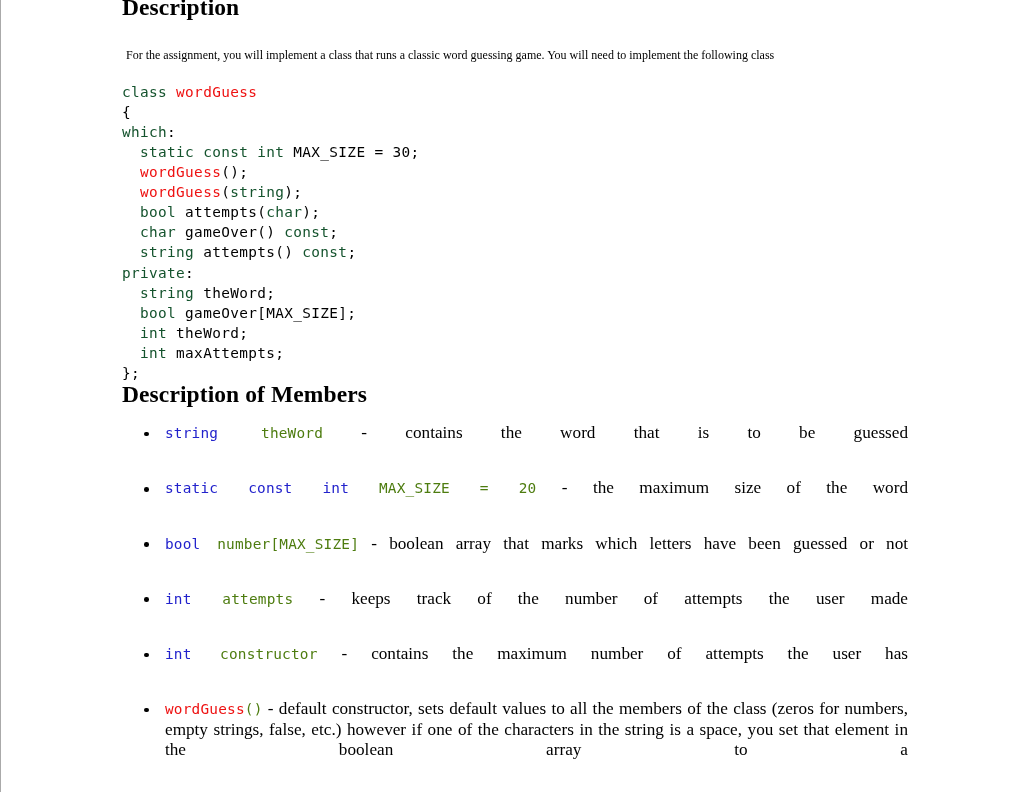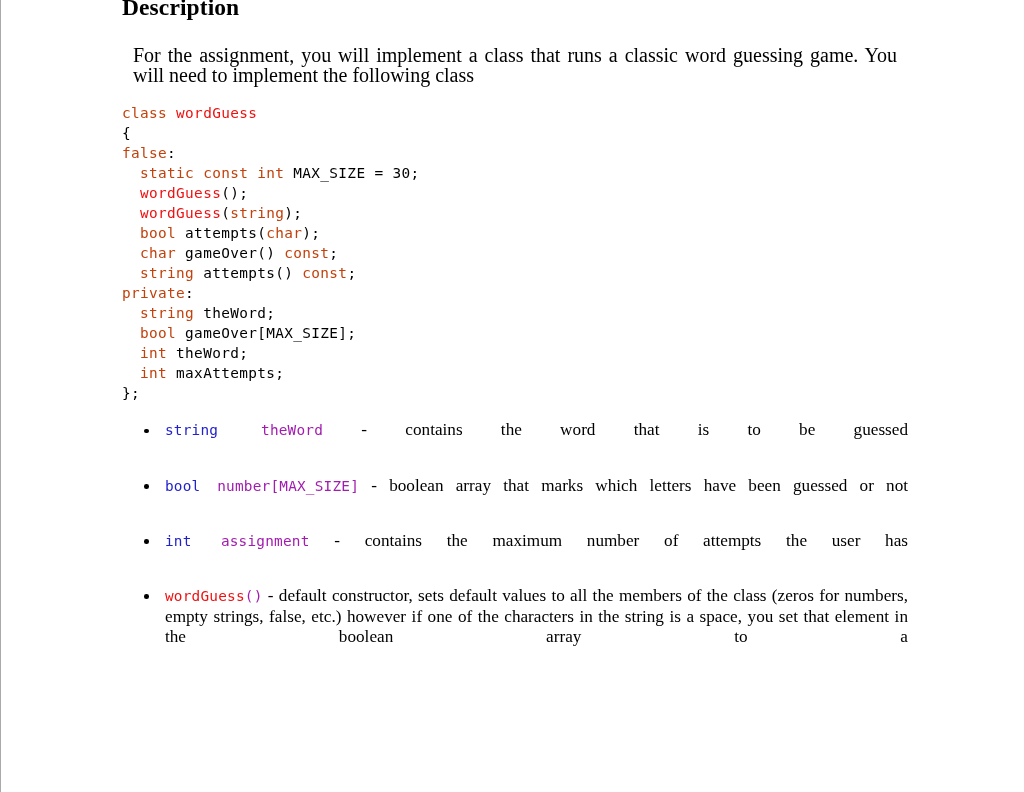--- a/index.html
+++ b/index.html
@@ -37,23 +37,23 @@
     font-size: 23.5px;
     line-height: 1.0;
     margin: 0;
     padding: 0;
     letter-spacing: 0.1px;
   }
   #heading-description { margin-top: -4px; }
   #heading-members { margin-top: 0px; }
 
   p.para {
-    font-size: 20px;
+    font-size: 12px;
     line-height: 20.6px;
-    margin: 11px;
+    margin: 4px;
     padding: 0;
     text-align: justify;
     text-justify: inter-word;
     hyphens: none;
   }
   #intro-paragraph { margin-top: 25px; }
   #members-intro { margin-top: 22px; }
 
   
   pre.codeblock {
@@ -61,21 +61,21 @@
     font-size: 14.4px;
     line-height: 20.05px;
     margin: 0;
     padding: 0;
     white-space: pre;
     letter-spacing: 0.35px;
     color: #000000;
   }
   #code-listing { margin-top: 17px; }
 
-  .kw  { color: #c2410c; }
+  .kw  { color: #14532d; }
   .cls { color: #ee1111; }
   .pln { color: #000000; }
 
   
   ul.member-list {
     list-style: none;
     margin: 0;
     padding: 0;
   }
   #members-list { margin-top: 17px; }
@@ -108,51 +108,54 @@
   }
 
   code.mono {
     font-family: "DejaVu Sans Mono", "Liberation Mono", monospace;
     font-size: 14.4px;
     letter-spacing: 0.2px;
     white-space: pre;
   }
   code.mono.kw  { color: #2222cc; }
   code.mono.cls { color: #ee1111; }
-  code.mono.pln { color: #a21caf; }
+  code.mono.pln { color: #4d7c0f; }
 </style>
 </head>
 <body>
 
 <div id="page">
   <div id="content">
 
     <h1 class="section-title" id="heading-description">Description</h1>
 
     <p class="para" id="intro-paragraph">For the assignment, you will implement a class that runs a classic word guessing game. You will need to implement the following class</p>
 
     <pre class="codeblock" id="code-listing"><span class="kw">class</span><span class="pln"> </span><span class="cls">wordGuess</span>
 <span class="pln">{</span>
-<span class="kw">false</span><span class="pln">:</span>
+<span class="kw">which</span><span class="pln">:</span>
 <span class="pln">  </span><span class="kw">static const int</span><span class="pln"> MAX_SIZE = 30;</span>
 <span class="pln">  </span><span class="cls">wordGuess</span><span class="pln">();</span>
 <span class="pln">  </span><span class="cls">wordGuess</span><span class="pln">(</span><span class="kw">string</span><span class="pln">);</span>
 <span class="pln">  </span><span class="kw">bool</span><span class="pln"> attempts(</span><span class="kw">char</span><span class="pln">);</span>
 <span class="pln">  </span><span class="kw">char</span><span class="pln"> gameOver() </span><span class="kw">const</span><span class="pln">;</span>
 <span class="pln">  </span><span class="kw">string</span><span class="pln"> attempts() </span><span class="kw">const</span><span class="pln">;</span>
 <span class="kw">private</span><span class="pln">:</span>
 <span class="pln">  </span><span class="kw">string</span><span class="pln"> theWord;</span>
 <span class="pln">  </span><span class="kw">bool</span><span class="pln"> gameOver[MAX_SIZE];</span>
 <span class="pln">  </span><span class="kw">int</span><span class="pln"> theWord;</span>
 <span class="pln">  </span><span class="kw">int</span><span class="pln"> maxAttempts;</span>
 <span class="pln">};</span></pre>
 
+    <h1 class="section-title" id="heading-members">Description of Members</h1>
 
 
     <ul class="member-list" id="members-list">
         <li><span class="bullet-dot"></span><span class="li-body"><code class="mono kw">string</code><code class="mono pln"> theWord</code> - contains the word that is to be guessed</span></li>
+        <li><span class="bullet-dot"></span><span class="li-body"><code class="mono kw">static const int</code><code class="mono pln"> MAX_SIZE = 20</code> - the maximum size of the word</span></li>
         <li><span class="bullet-dot"></span><span class="li-body"><code class="mono kw">bool</code><code class="mono pln"> number[MAX_SIZE]</code> - boolean array that marks which letters have been guessed or not</span></li>
-        <li><span class="bullet-dot"></span><span class="li-body"><code class="mono kw">int</code><code class="mono pln"> assignment</code> - contains the maximum number of attempts the user has</span></li>
+        <li><span class="bullet-dot"></span><span class="li-body"><code class="mono kw">int</code><code class="mono pln"> attempts</code> - keeps track of the number of attempts the user made</span></li>
+        <li><span class="bullet-dot"></span><span class="li-body"><code class="mono kw">int</code><code class="mono pln"> constructor</code> - contains the maximum number of attempts the user has</span></li>
         <li><span class="bullet-dot"></span><span class="li-body"><code class="mono cls">wordGuess</code><code class="mono pln">()</code> - default constructor, sets default values to all the members of the class (zeros for numbers, empty strings, false, etc.) however if one of the characters in the string is a space, you set that element in the boolean array to a </span></li>
       </ul>
 
   </div>
 </div>
 
 </body></html>

